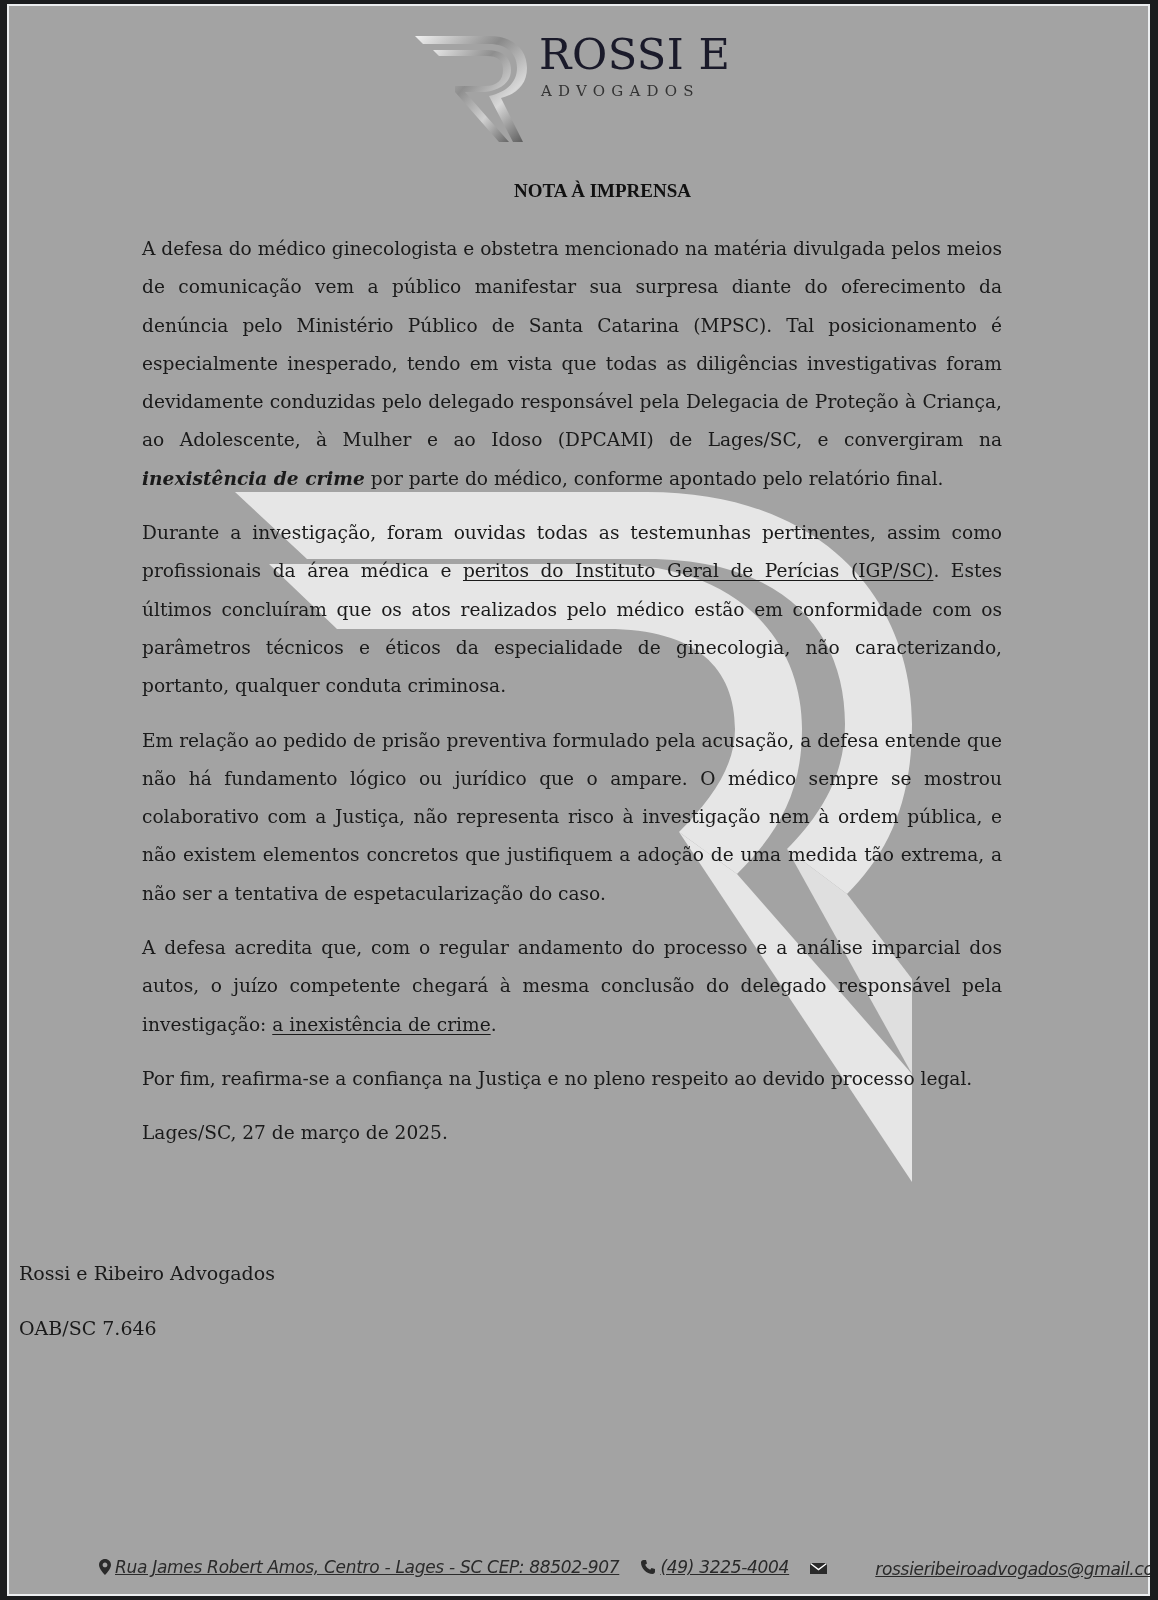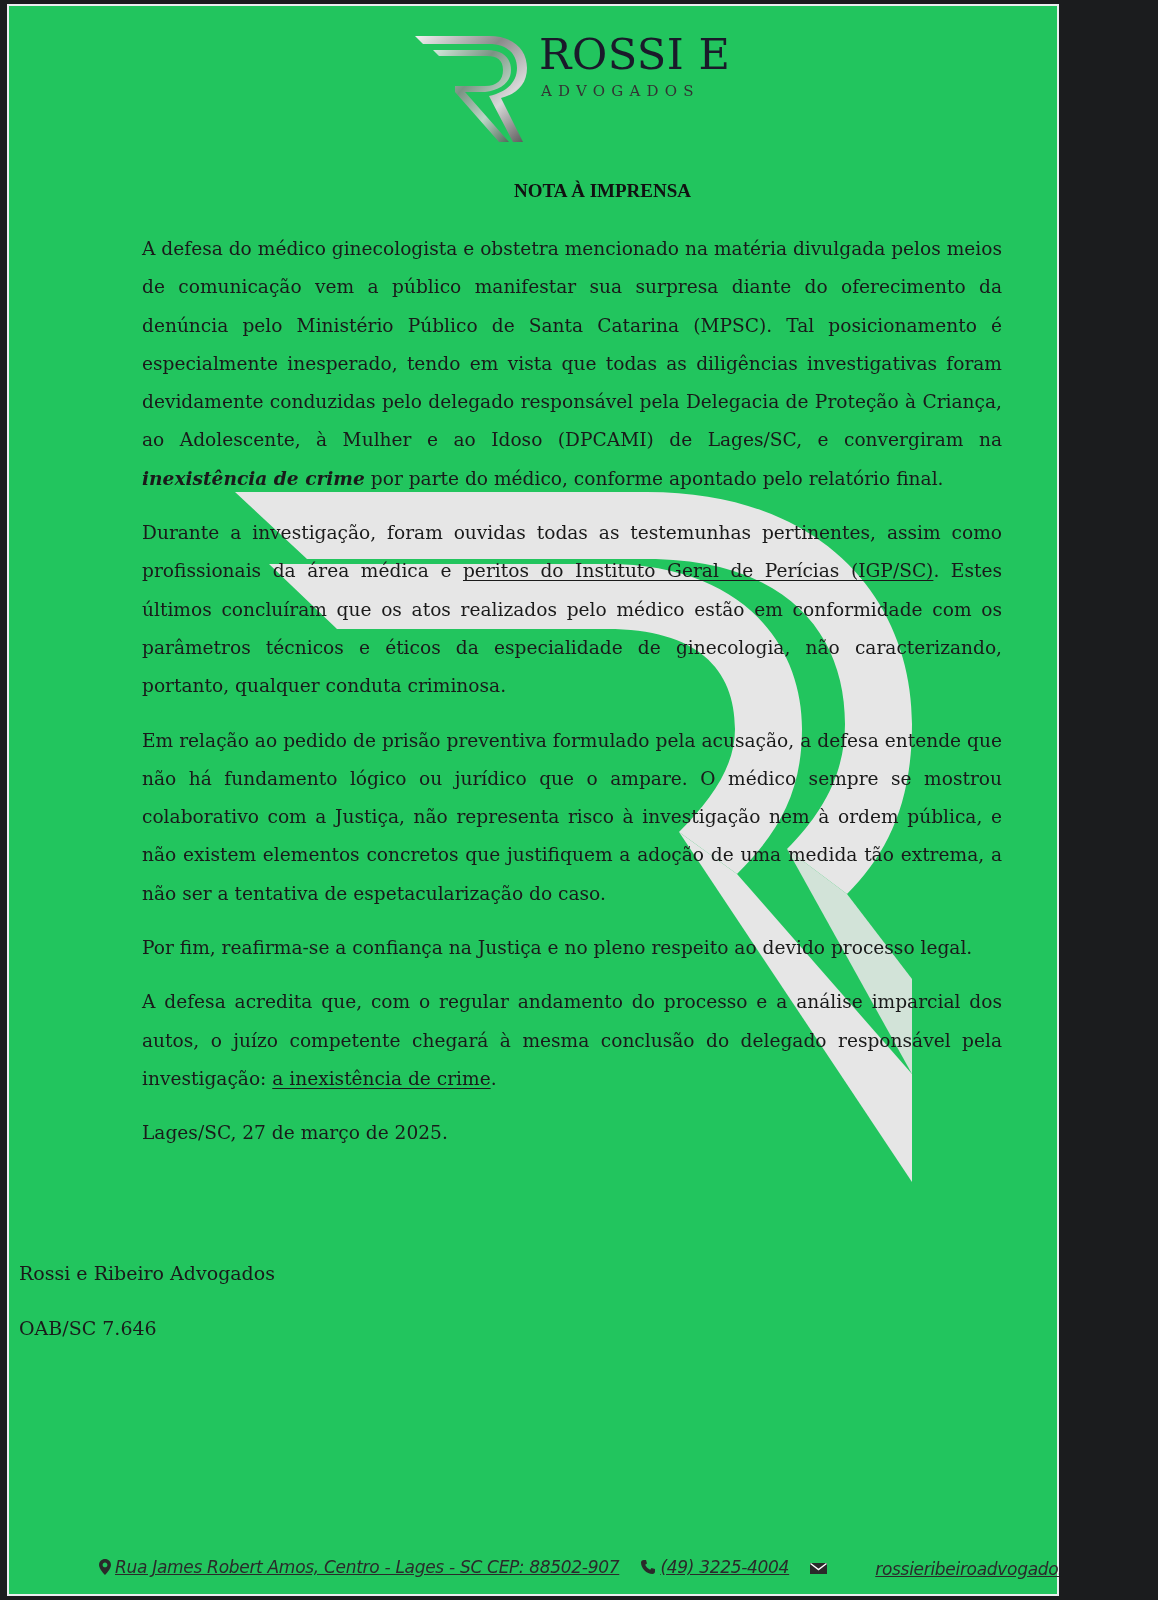--- a/index.html
+++ b/index.html
@@ -1,21 +1,21 @@
 <!DOCTYPE html>
 <html><head>
 <meta charset="utf-8">
 <style>
   html, body { margin: 0; padding: 0; }
   body {
     width: 1158px; height: 1600px; background: #1b1c1e; position: relative; overflow: hidden;
   }
   .page {
-    position: absolute; left: 7px; top: 4px; width: 1052px; height: 1592px;
-    background: #22c55e; overflow: hidden;
+    position: absolute; left: 7px; top: 4px; width: 1143px; height: 1592px;
+    background: #a3a3a3; overflow: hidden;
     box-shadow: inset 0 0 0 2px #eceef0;
   }
   .watermark { position: absolute; left: 0; top: 0; width: 1143px; height: 1592px; pointer-events: none; }
   .logo { position: absolute; left: 402px; top: 26px; width: 330px; height: 120px; }
   .logo-text { position: absolute; left: 130px; top: 4px; font-family: "DejaVu Serif", "Liberation Serif", serif; color: #1a1a2a; }
   .logo-line1, .logo-line2 { font-size: 43px; line-height: 40px; letter-spacing: 0.5px; font-weight: normal; }
   .logo-line3 { font-size: 15px; letter-spacing: 6.2px; margin-top: 8px; padding-left: 2px; color: #333; }
   .title {
     position: absolute; left: 0; width: 1143px; top: 176px; text-align: center;
     font-family: "Liberation Serif", "DejaVu Serif", serif; font-weight: bold; font-size: 19px; color: #111; margin-left: 24px;
@@ -76,22 +76,22 @@
       <div class="logo-line3">ADVOGADOS</div>
     </div>
   </div>
 
   <div class="title">NOTA À IMPRENSA</div>
 
   <div class="body">
     <p><span>A defesa do médico ginecologista e obstetra mencionado na matéria divulgada pelos meios de comunicação vem a público manifestar sua surpresa diante do oferecimento da denúncia pelo Ministério Público de Santa Catarina (MPSC). Tal posicionamento é especialmente inesperado, tendo em vista que todas as diligências investigativas foram devidamente conduzidas pelo delegado responsável pela Delegacia de Proteção à Criança, ao Adolescente, à Mulher e ao Idoso (DPCAMI) de Lages/SC, e convergiram na </span><span class="b">inexistência de crime</span><span> por parte do médico, conforme apontado pelo relatório final.</span></p>
     <p><span>Durante a investigação, foram ouvidas todas as testemunhas pertinentes, assim como profissionais da área médica e </span><span class="u">peritos do Instituto Geral de Perícias (IGP/SC)</span><span>. Estes últimos concluíram que os atos realizados pelo médico estão em conformidade com os parâmetros técnicos e éticos da especialidade de ginecologia, não caracterizando, portanto, qualquer conduta criminosa.</span></p>
     <p>Em relação ao pedido de prisão preventiva formulado pela acusação, a defesa entende que não há fundamento lógico ou jurídico que o ampare. O médico sempre se mostrou colaborativo com a Justiça, não representa risco à investigação nem à ordem pública, e não existem elementos concretos que justifiquem a adoção de uma medida tão extrema, a não ser a tentativa de espetacularização do caso.</p>
+    <p><span>A defesa acredita que, com o regular andamento do processo e a análise imparcial dos autos, o juízo competente chegará à mesma conclusão do delegado responsável pela investigação: </span><span class="u">a inexistência de crime</span><span>.</span></p>
     <p style="text-align:left;">Por fim, reafirma-se a confiança na Justiça e no pleno respeito ao devido processo legal.</p>
-    <p><span>A defesa acredita que, com o regular andamento do processo e a análise imparcial dos autos, o juízo competente chegará à mesma conclusão do delegado responsável pela investigação: </span><span class="u">a inexistência de crime</span><span>.</span></p>
     <p style="text-align:left;">Lages/SC, 27 de março de 2025.</p>
   </div>
 
   <div class="signature sig1">Rossi e Ribeiro Advogados</div>
   <div class="signature sig2">OAB/SC 7.646</div>
 
   <div class="footer">
     <span class="item">
       <svg width="12" height="16" viewBox="0 0 12 16">
           <path d="M6 0 C2.7 0 0 2.6 0 5.9 C0 10 6 16 6 16 C6 16 12 10 12 5.9 C12 2.6 9.3 0 6 0 Z M6 8.3 C4.6 8.3 3.6 7.2 3.6 5.9 C3.6 4.6 4.6 3.5 6 3.5 C7.4 3.5 8.4 4.6 8.4 5.9 C8.4 7.2 7.4 8.3 6 8.3 Z" fill="#2a2a2a"></path>

